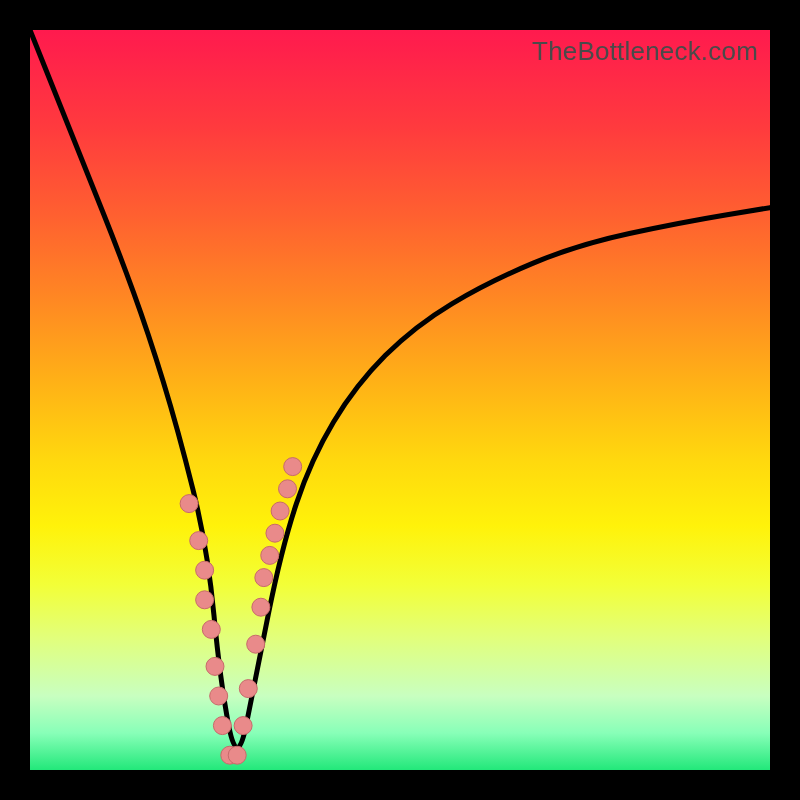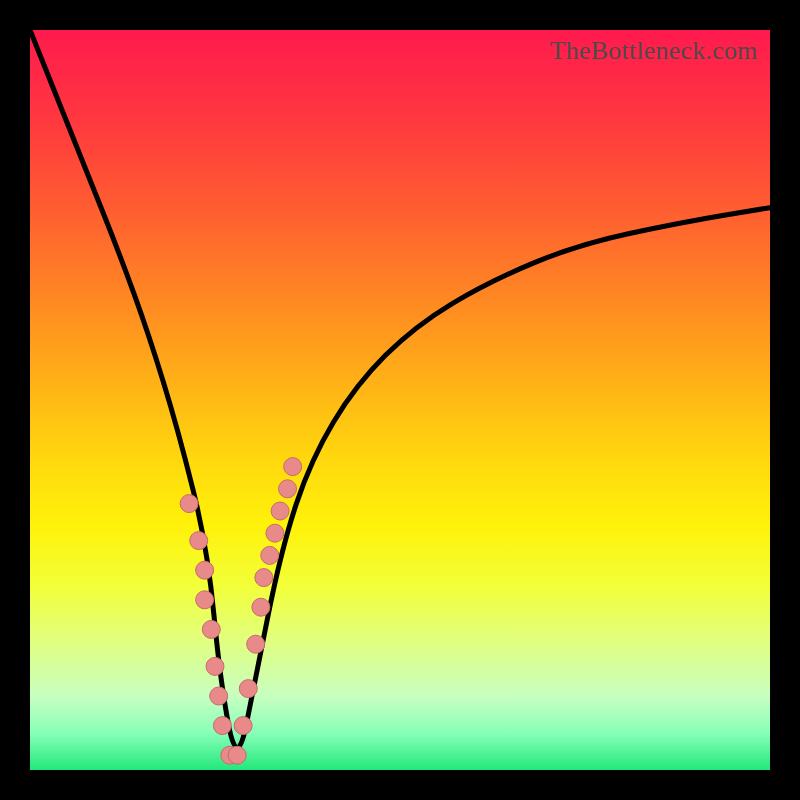--- a/index.html
+++ b/index.html
@@ -27,21 +27,20 @@
       #ff6030 25%,
       #ff8a22 37%,
       #ffb316 48%,
       #ffd80e 58%,
       #fff20a 67%,
       #f2ff38 75%,
       #e2ff7a 82%,
       #c8ffc0 90%,
       #88ffb8 95%,
       #22e87a 100%);
-    font-family: Liberation Serif, serif;
   }
   .watermark {
     position: absolute;
     top: 6px;
     right: 12px;
     color: #4a4a4a;
     font-size: 26px;
     font-weight: 500;
     letter-spacing: 0.2px;
   }

